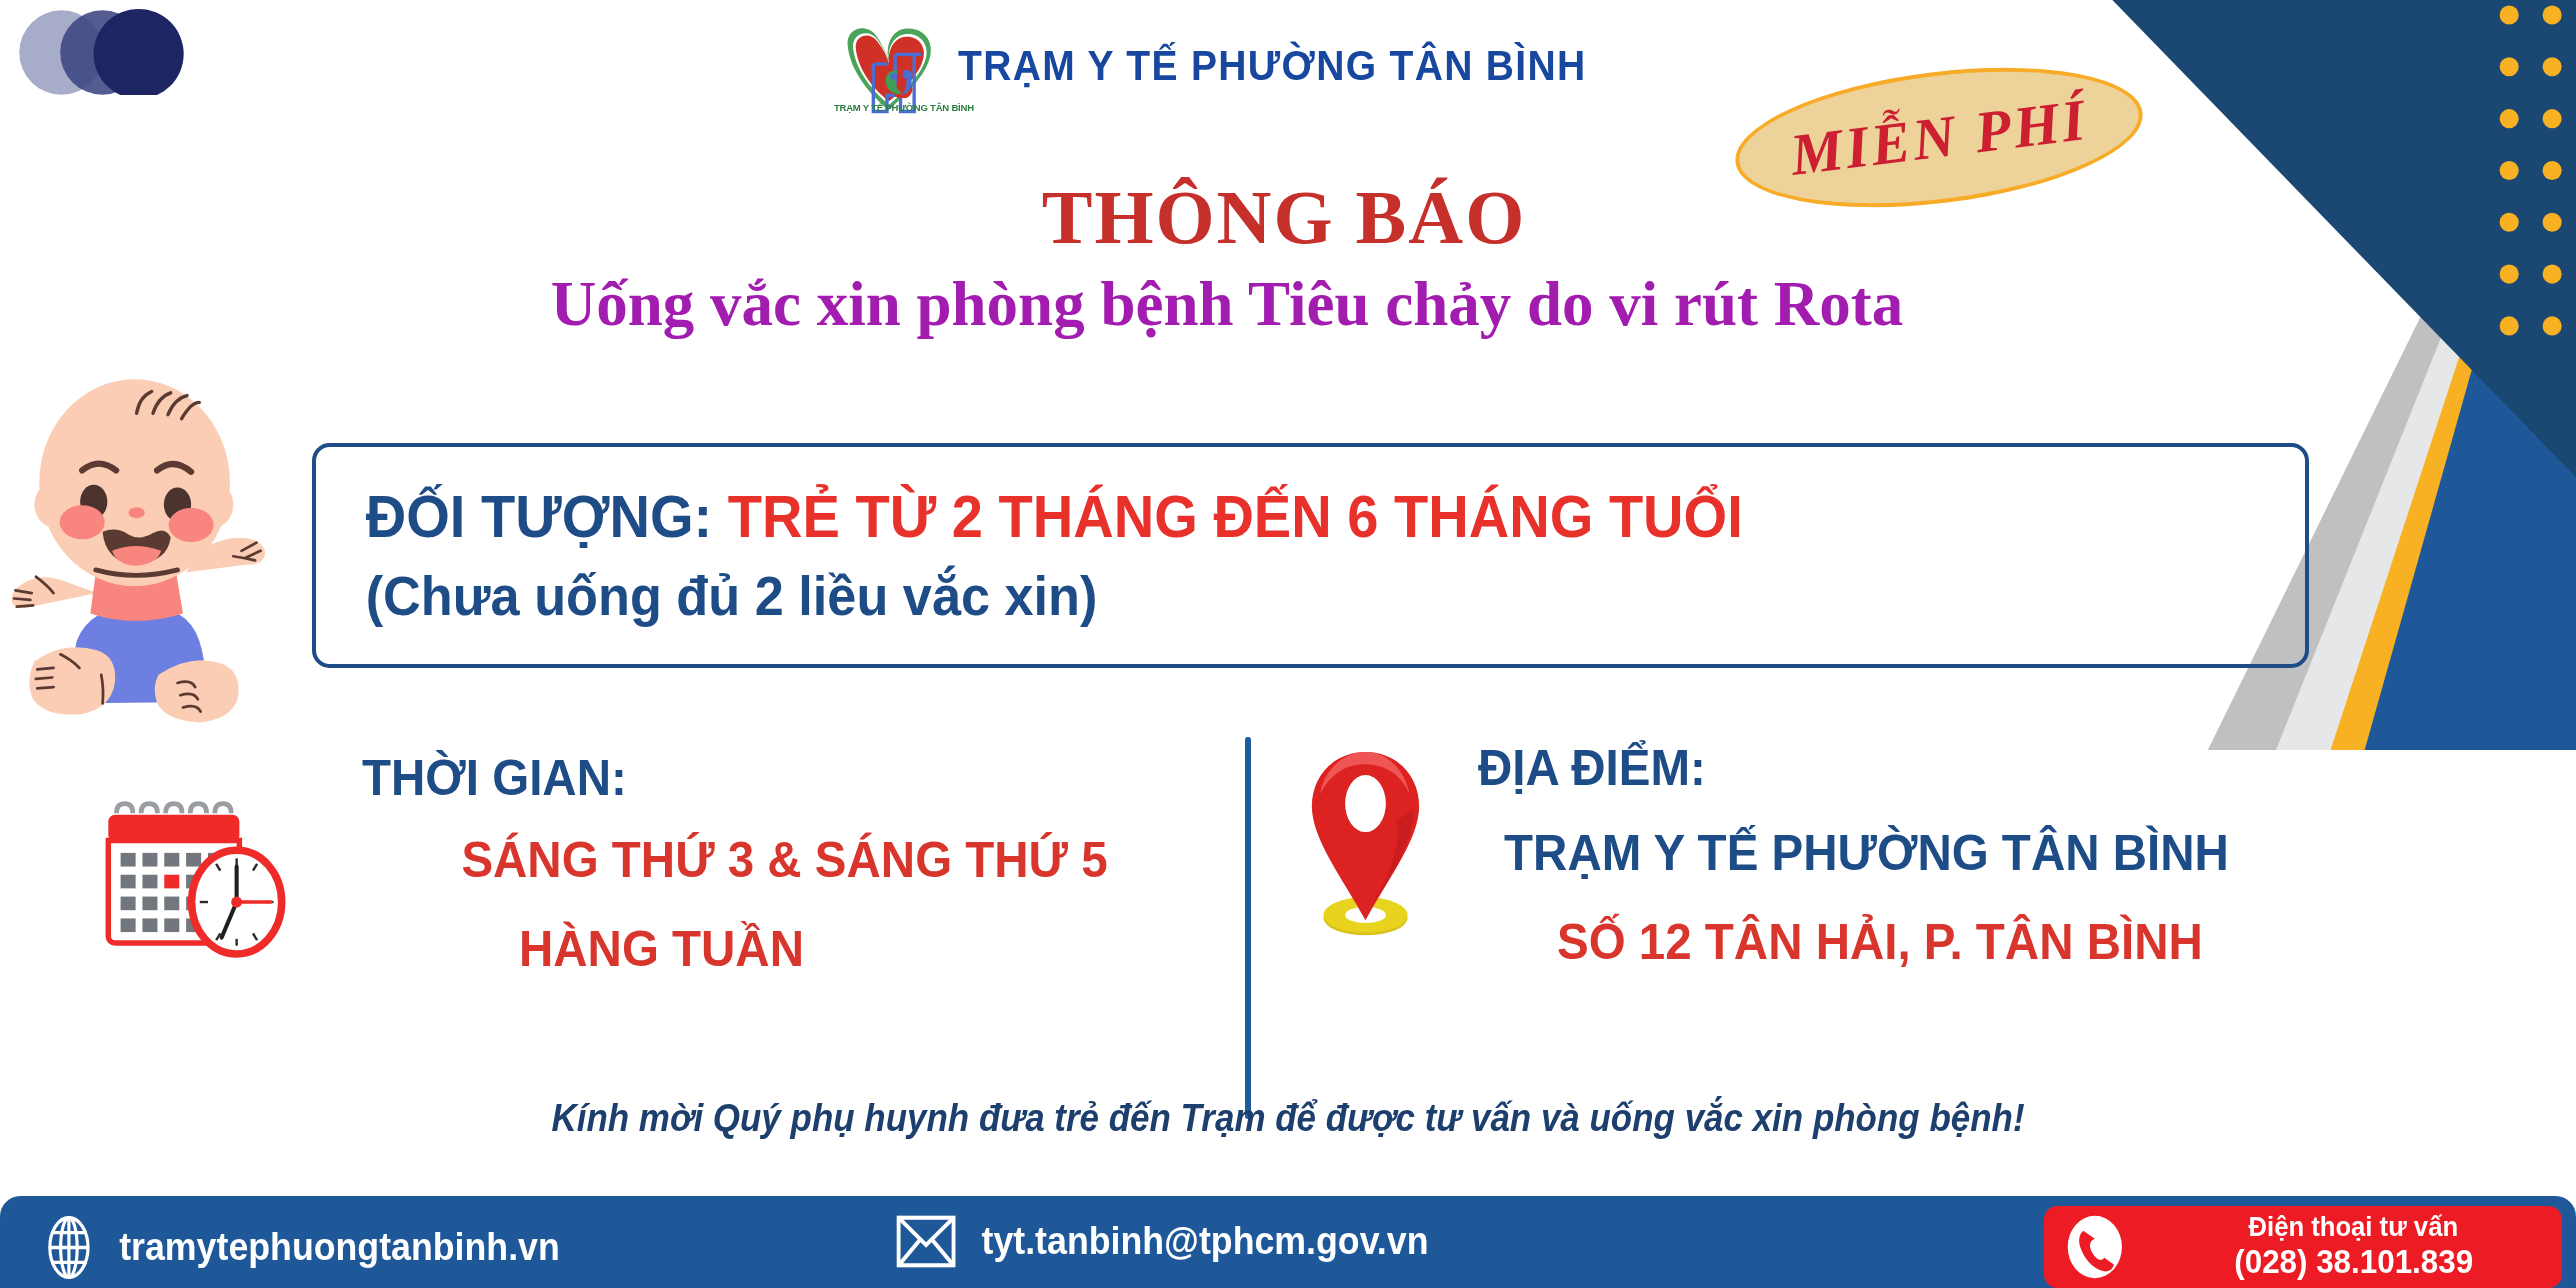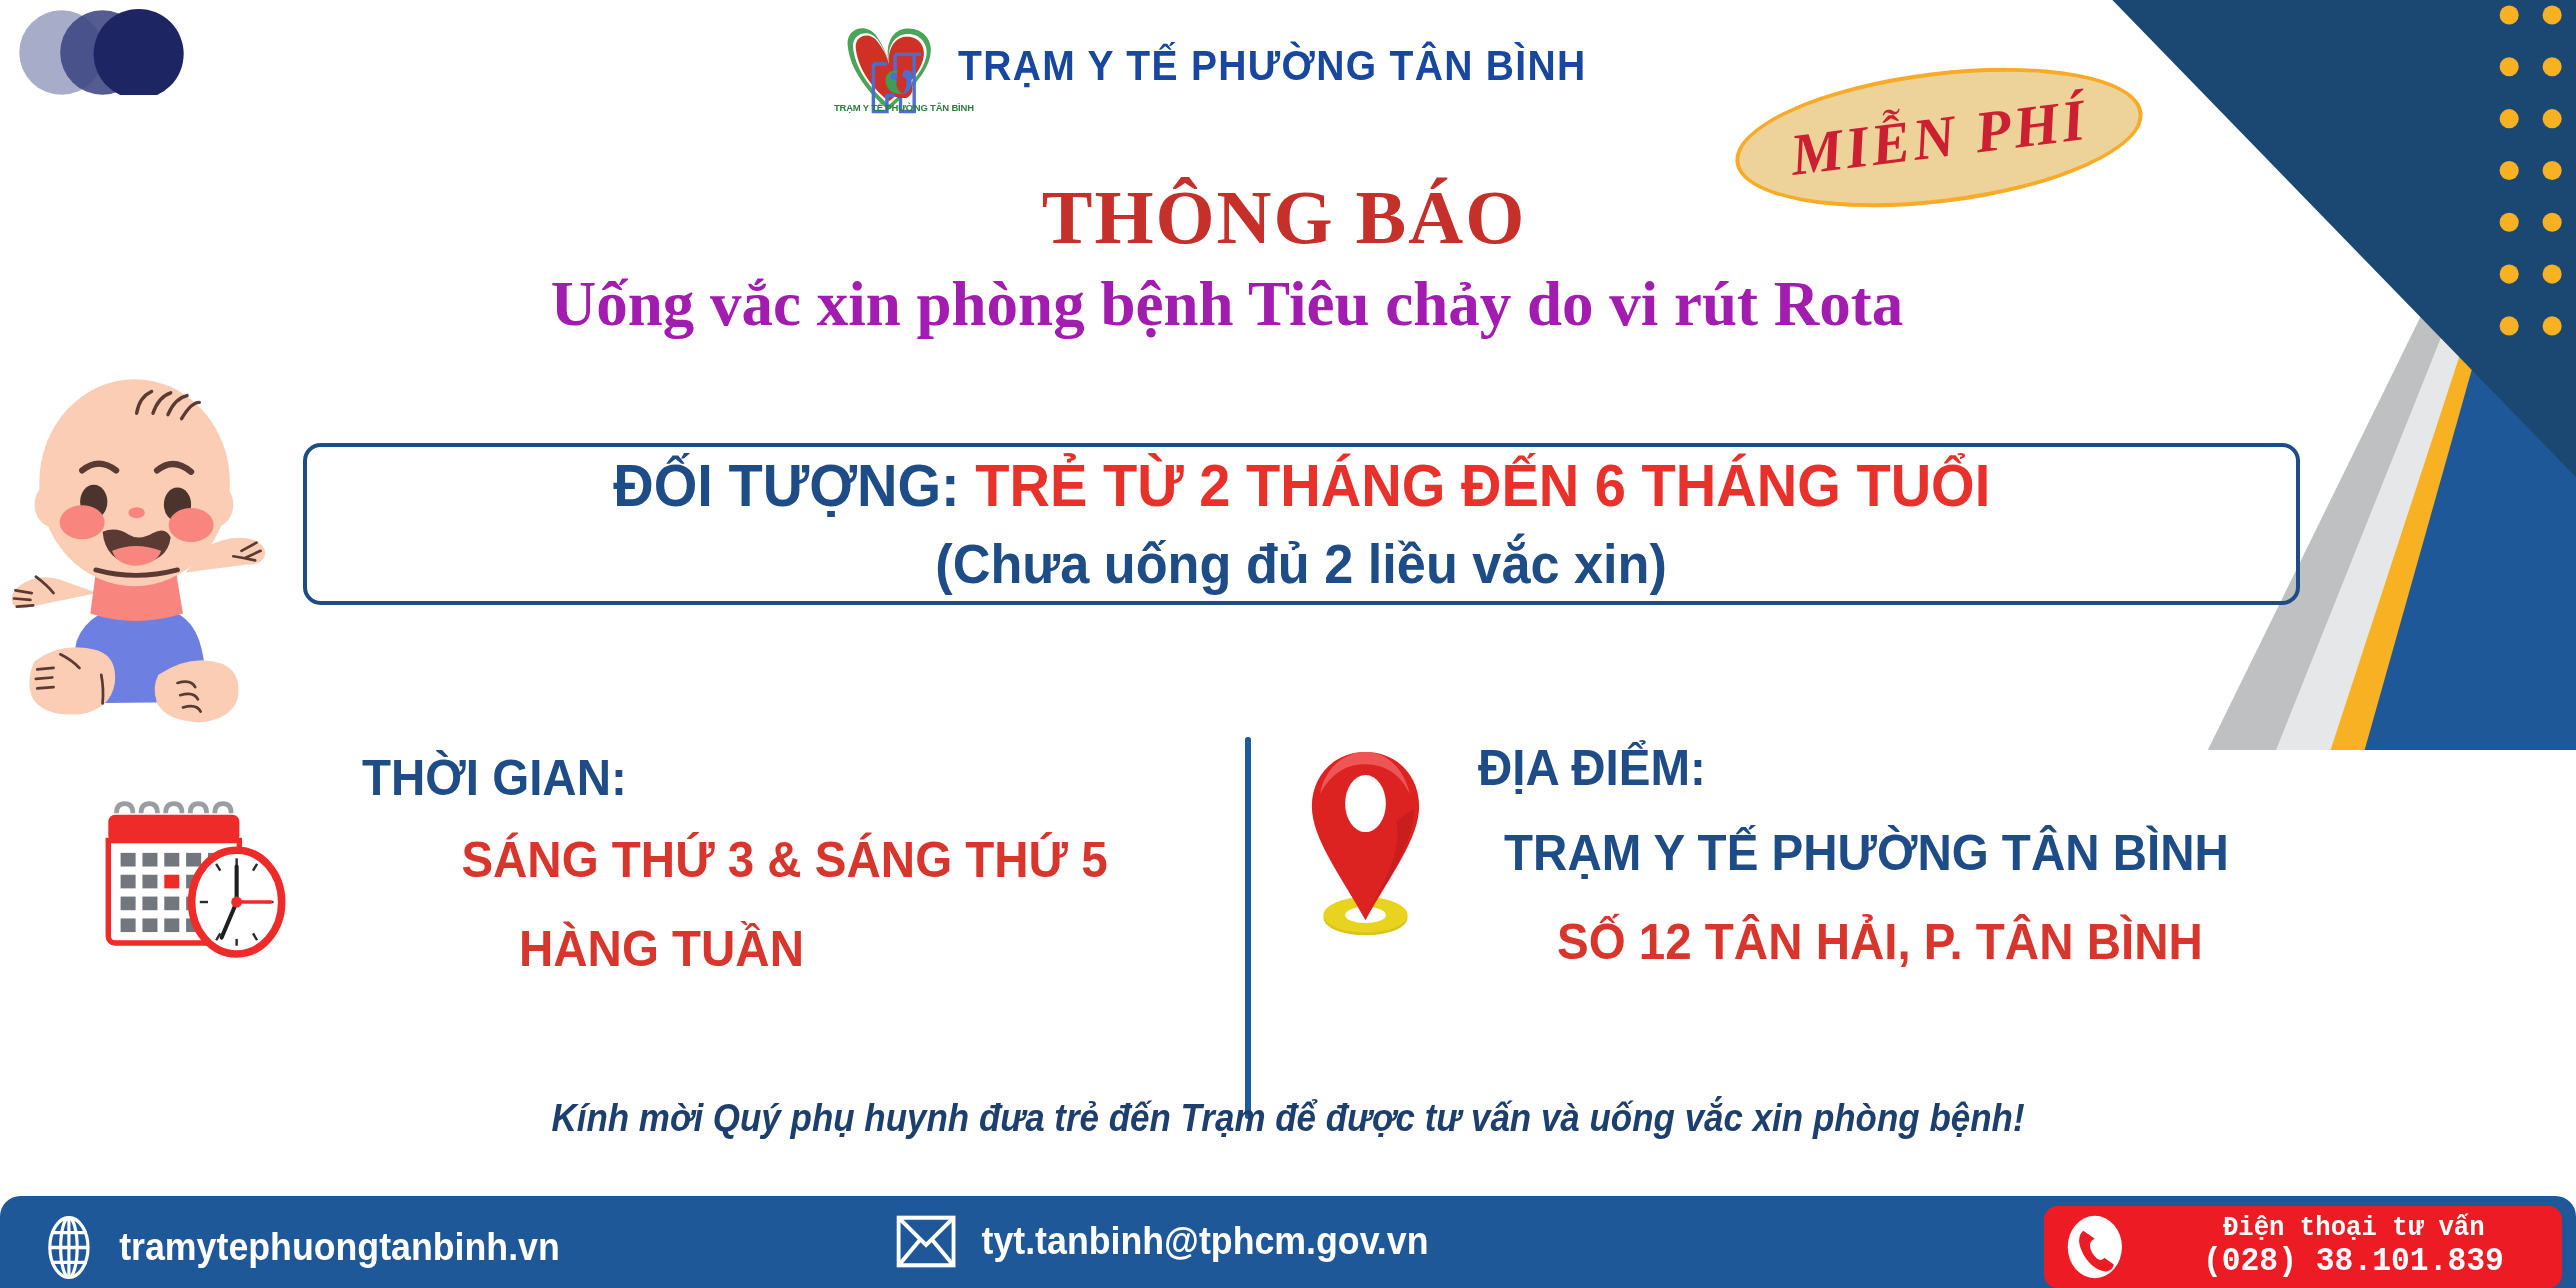--- a/index.html
+++ b/index.html
@@ -62,26 +62,26 @@
     transform:rotate(-7deg);
   }
   .badge-text {
     font-family:"Liberation Serif", serif;
     font-style:italic; font-weight:bold; font-size:59px;
     color:#cc1f31; letter-spacing:2.7px; white-space:nowrap;
   }
 
   
   .target-box {
-    position:absolute; left:303px; top:443px;
-    width:1997px; height:162px;
+    position:absolute; left:312px; top:443px;
+    width:1997px; height:225px;
     border:4.1px solid #1d4c86; border-radius:17.7px;
     box-sizing:border-box;
     display:flex; flex-direction:column;
-    align-items:center; justify-content:center;
+    justify-content:center;
   }
   .target-line1 {
     font-weight:bold; font-size:59px; white-space:nowrap;
     transform:scaleX(0.95);
   }
   .target-line1 .lbl { color:#1d4c86; }
   .target-line1 .val { color:#e8312a; }
   .target-line2 {
     font-weight:bold; font-size:55px; color:#1d4c86;
     margin-top:12.3px; transform:scaleX(0.95); white-space:nowrap;
@@ -158,21 +158,20 @@
   }
   .f-web  { left:44px;  top:19px; }
   .f-mail { left:896px; top:19px; }
 
   .phone-block {
     position:absolute; right:13.6px; top:9.5px;
     width:518px; height:82px;
     background:#ed1c24; border-radius:13.6px;
     display:flex; align-items:center; gap:19px; padding-left:20.4px;
     box-sizing:border-box;
-    font-family:Liberation Mono, monospace;
   }
   .phone-texts { display:flex; flex-direction:column; align-items:center; flex:1; }
   .phone-label { color:#fff; font-weight:bold; font-size:27px; transform:scaleX(0.95); }
   .phone-num   { color:#fff; font-weight:bold; font-size:33px; transform:scaleX(0.95); }
 </style>
 </head>
 <body>
 
 <div id="poster">
 

